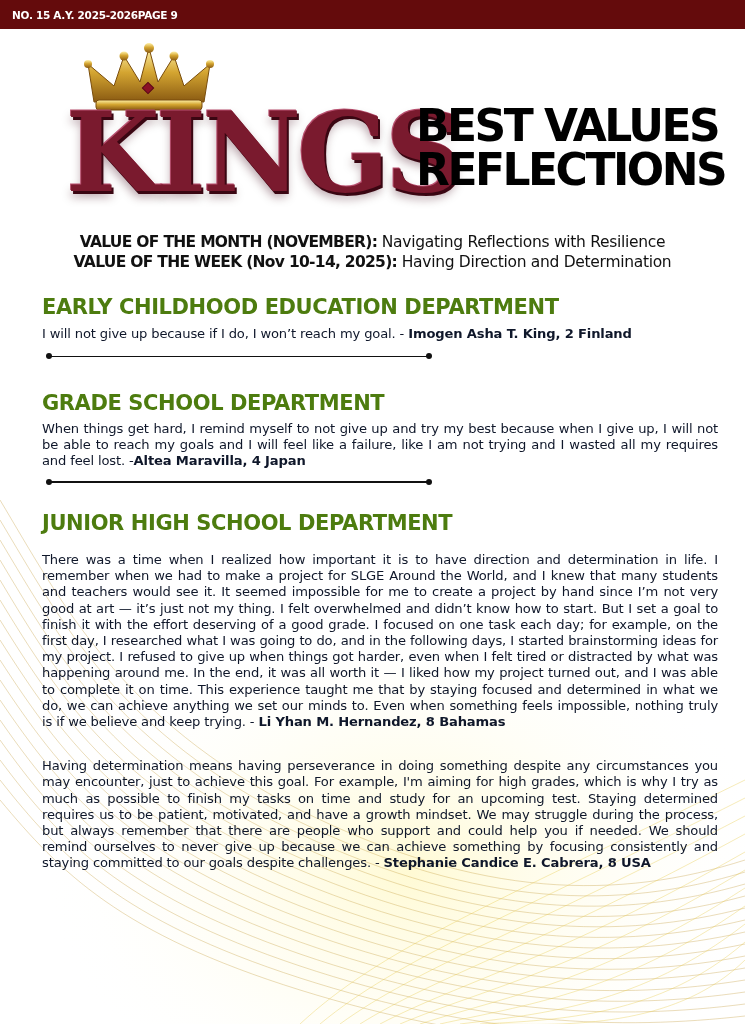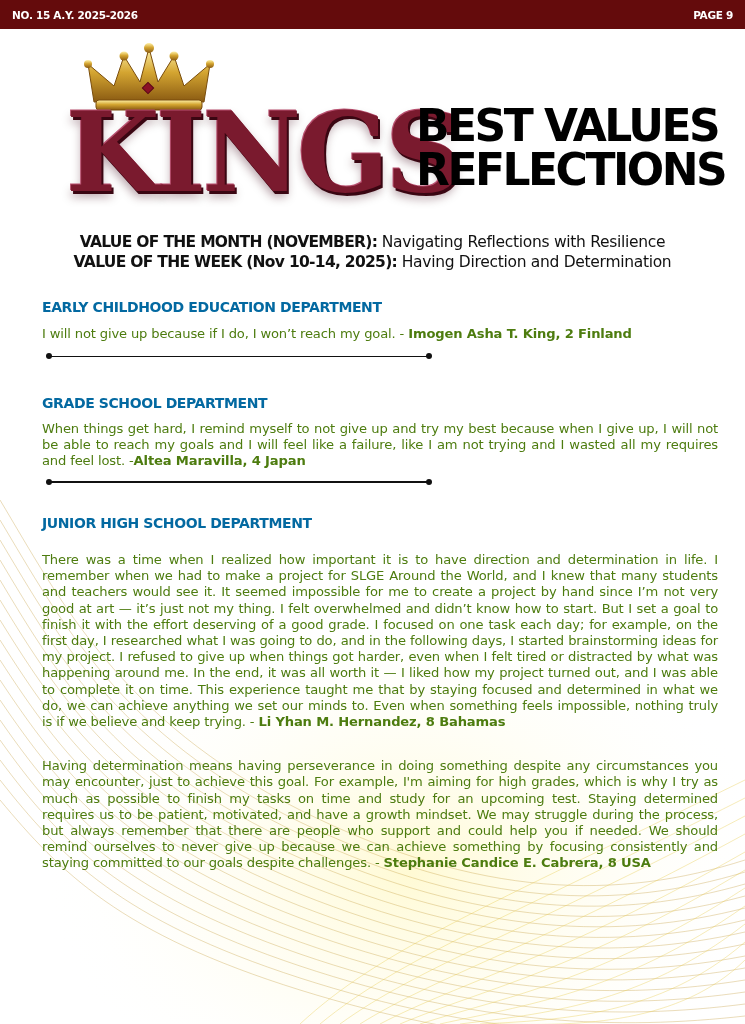--- a/index.html
+++ b/index.html
@@ -2,21 +2,21 @@
 <html><head>
 <meta charset="utf-8">
 <style>
   * { margin: 0; padding: 0; box-sizing: border-box; }
   html, body { width: 745px; height: 1024px; overflow: hidden; background: #ffffff; }
   body { position: relative; font-family: "Liberation Sans", sans-serif; color: #111; }
 
   .topbar {
     position: absolute; left: 0; top: 0; width: 745px; height: 29px;
     background: #640b0c;
-    display: flex; align-items: center; justify-content: space-between;
+    display: flex; align-items: center; 
     padding: 0 12px 0 12px;
     color: #fff; font-family: "DejaVu Sans", sans-serif; font-weight: bold; font-size: 10.5px;
     letter-spacing: -0.3px;
   }
 
   .bg-waves { position: absolute; left: 0; top: 480px; width: 745px; height: 544px; z-index: 0; pointer-events: none; }
 
   .masthead { position: absolute; left: 0; top: 38px; width: 745px; height: 185px; z-index: 1; }
   .logo { position: absolute; left: 32px; top: 2px; width: 360px; height: 180px; text-align: right; }
   .kings-word {
@@ -37,25 +37,25 @@
     letter-spacing: -2.5px; color: #000;
   }
 
   .values { position: absolute; left: 0; top: 232px; width: 745px; text-align: center; z-index: 1;
     font-family: "DejaVu Sans", sans-serif; font-size: 15.5px; line-height: 20px; color: #111; letter-spacing: -0.3px; }
   .values .lbl { font-weight: bold; letter-spacing: -0.7px; text-align: right; }
   .values .val { font-weight: normal; }
 
   .content { position: absolute; left: 42px; top: 294px; width: 676px; z-index: 1; }
   .dept-title {
-    font-family: "DejaVu Sans", sans-serif; font-weight: bold; font-size: 14px; color: #0369a1;
+    font-family: "DejaVu Sans", sans-serif; font-weight: bold; font-size: 21px; color: #4d7c0f;
     letter-spacing: -0.4px; line-height: 26px;
   }
   .para {
-    font-family: "DejaVu Sans", sans-serif; font-size: 13.1px; line-height: 16.2px; color: #4d7c0f;
+    font-family: "DejaVu Sans", sans-serif; font-size: 13.1px; line-height: 16.2px; color: #0f172a;
     text-align: justify; letter-spacing: -0.15px;
   }
   .para .author { font-weight: bold; }
   .sep { position: relative; width: 386px; height: 10px; margin-left: 4px; }
   .sep .line { position: absolute; left: 3px; right: 3px; top: 4.5px; height: 1.5px; background: #111; }
   .sep .dot { position: absolute; top: 2px; width: 6px; height: 6px; border-radius: 50%; background: #111; }
   .sep .dot.l { left: 0; } .sep .dot.r { right: 0; }
 
   .sec1 { position: absolute; left: 0; top: 0; }
   .sec1 .para { margin-top: 6px; }

